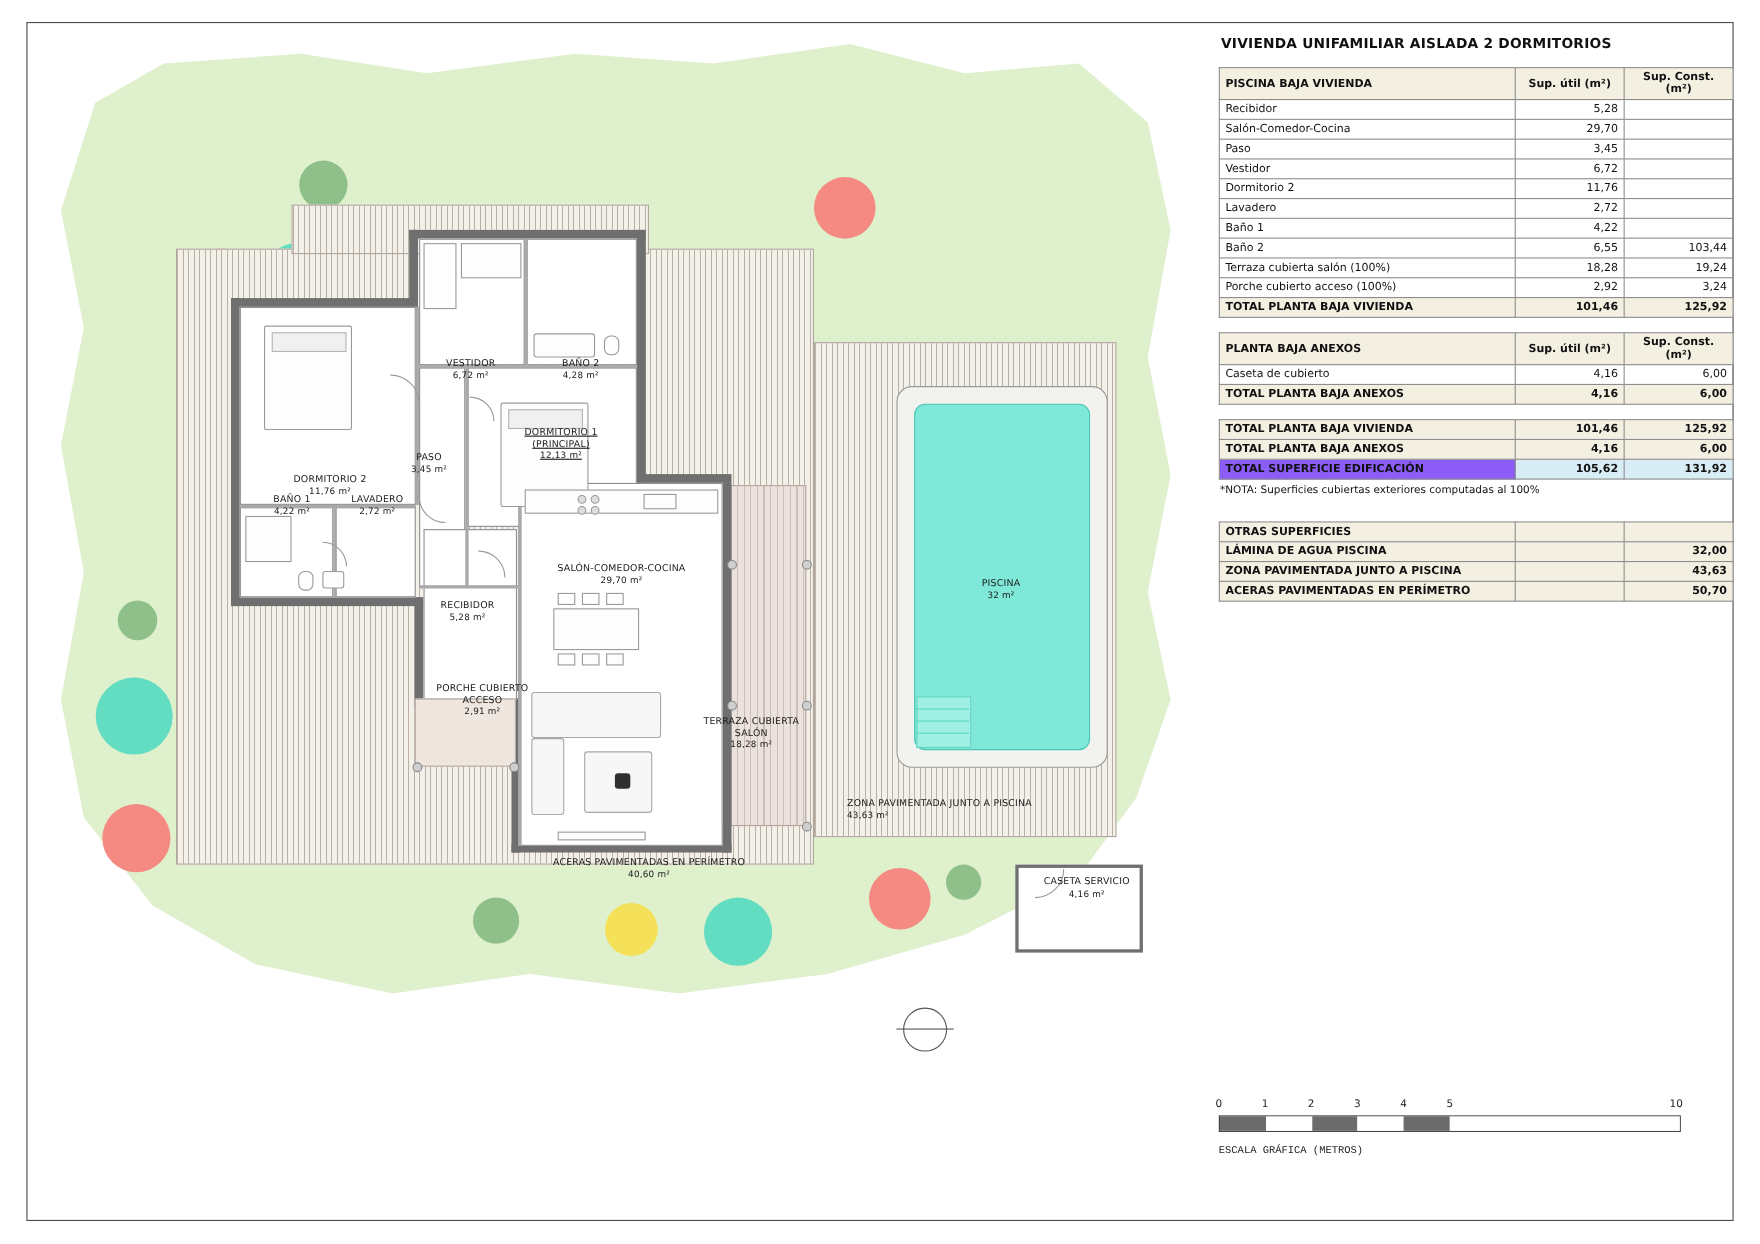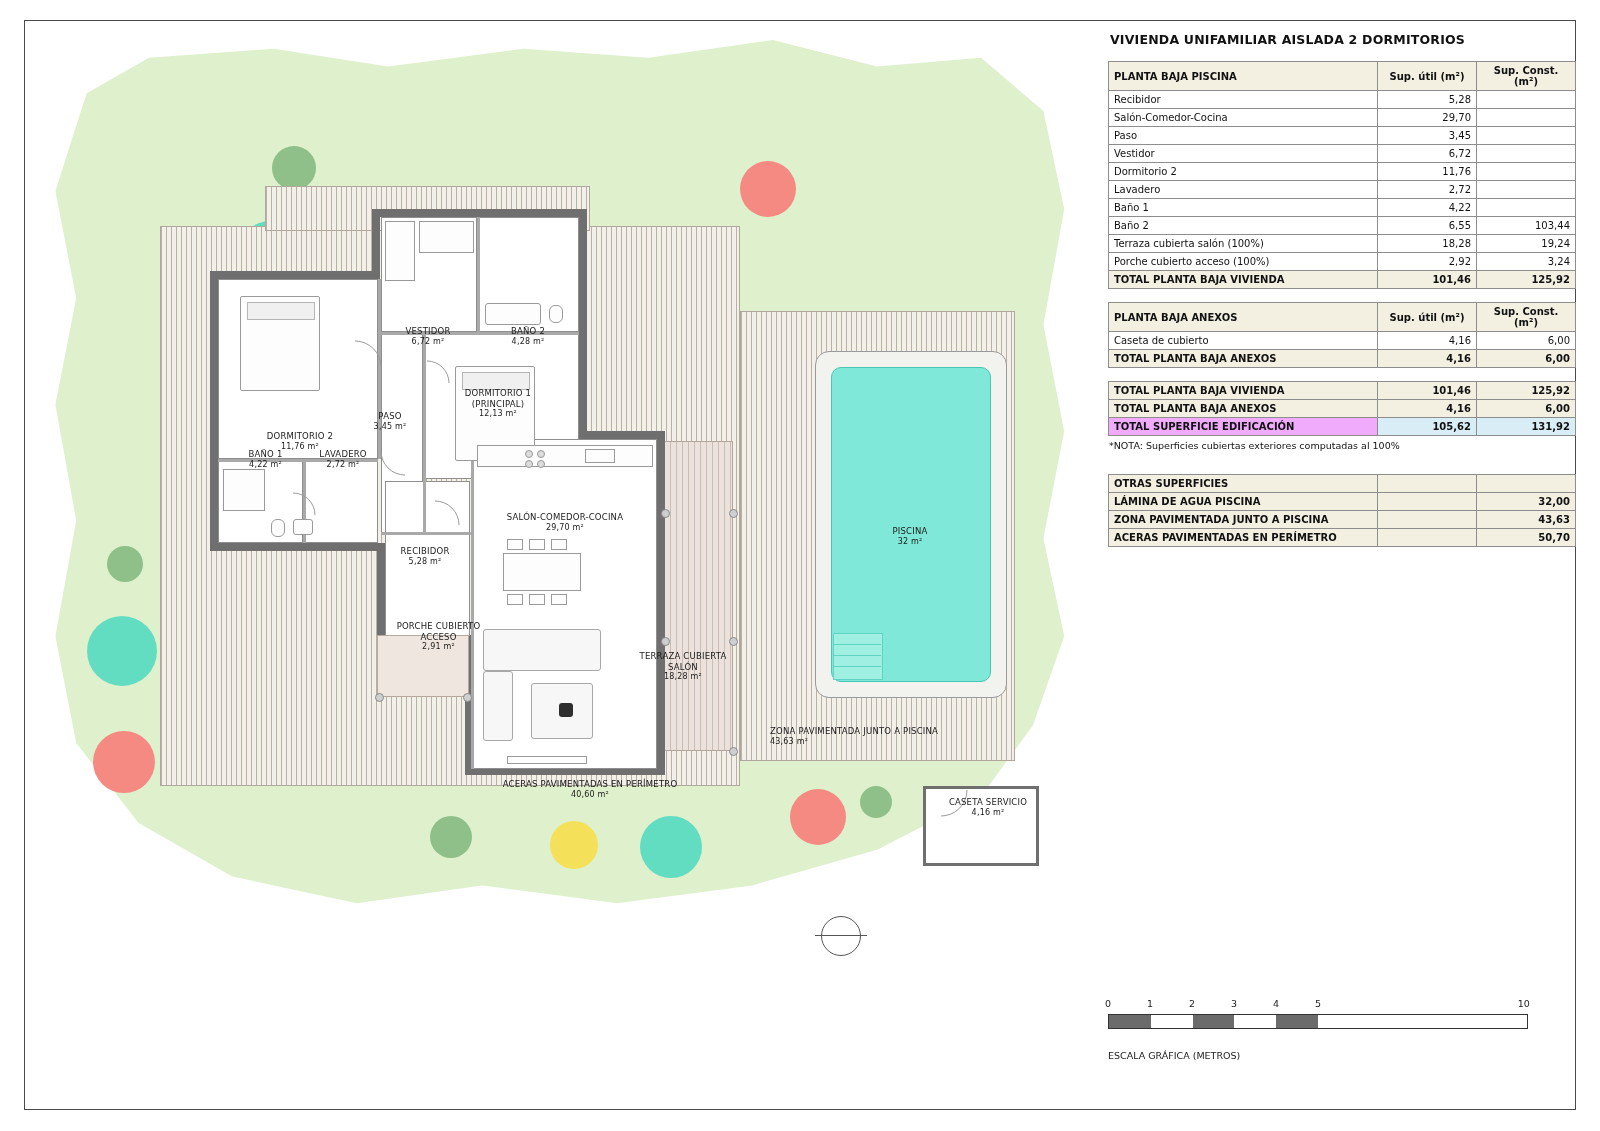--- a/index.html
+++ b/index.html
@@ -42,37 +42,37 @@
 
   .northmark{position:absolute;width:38px;height:38px;border:1px solid #555;border-radius:50%;}
   .northmark:before{content:"";position:absolute;left:-7px;top:18px;width:52px;height:1px;background:#555;}
 
   
   .scalewrap{position:absolute;left:1108px;top:998px;width:420px;}
   .scale-ticks{position:relative;height:16px;}
   .scale-ticks span{position:absolute;font-size:9.5px;color:#222;transform:translateX(-50%);}
   .scale-bar{position:relative;height:13px;border:1px solid #333;display:flex;}
   .scale-bar div{height:100%;}
-  .scale-cap{margin-top:21px;font-size:9.5px;color:#222;}
+  .scale-cap{margin-top:11px;font-size:9.5px;color:#222;font-family:Liberation Mono, monospace;}
 
   
   .tables{position:absolute;left:1108px;top:26px;width:440px;font-size:10px;color:#111;}
   .sheettitle{font-size:12.5px;font-weight:bold;letter-spacing:.2px;margin:6px 0 14px 2px;}
   table{border-collapse:collapse;width:100%;table-layout:fixed;}
   td,th{border:1px solid #8d8d8d;padding:3px 5px;font-weight:normal;font-size:10px;color:#111;}
   .c-name{width:258px;}
   .c-num{width:88px;text-align:center;}
   thead td{background:#f3f0e2;font-weight:bold;text-align:center;}
   thead td.c-name{text-align:left;}
   tr.total td{background:#f3f0e2;font-weight:bold;}
   td.num{text-align:right;}
   .gap{height:13px;}
   .note{font-size:9.5px;margin:4px 0 10px 1px;color:#111;}
   .hl td{background:#d9edf6;font-weight:bold;}
-  .hl td.c-name{background:#f0abfc;margin-top:25px;}
+  .hl td.c-name{background:#8b5cf6;margin-top:25px;}
 </style>
 </head>
 <body>
 
 <div id="sheet">
   <div class="frame"></div>
 
   <div class="plan">
 
     <div class="parcel"></div>
@@ -204,21 +204,21 @@
       <div class="sm">11,76 m²</div>
     </div>
     <div class="lbl" style="left:355px;top:305px;width:96px;">
       <div>VESTIDOR</div>
       <div class="sm">6,72 m²</div>
     </div>
     <div class="lbl" style="left:453px;top:305px;width:100px;">
       <div>BAÑO 2</div>
       <div class="sm">4,28 m²</div>
     </div>
-    <div class="lbl" style="left:396px;top:367px;width:154px;">
+    <div class="lbl" style="left:408px;top:367px;width:154px;text-decoration:underline;">
       <div>DORMITORIO 1</div>
       <div>(PRINCIPAL)</div>
       <div class="sm">12,13 m²</div>
     </div>
     <div class="lbl" style="left:320px;top:390px;width:90px;">
       <div>PASO</div>
       <div class="sm">3,45 m²</div>
     </div>
     <div class="lbl" style="left:198px;top:428px;width:85px;">
       <div>BAÑO 1</div>
@@ -282,21 +282,21 @@
     </div>
     <div class="scale-cap">ESCALA GRÁFICA (METROS)</div>
   </div>
 
   <div class="tables">
     <div class="sheettitle">VIVIENDA UNIFAMILIAR AISLADA 2 DORMITORIOS</div>
 
     <table>
       <thead>
         <tr>
-          <td class="c-name">PLANTA BAJA PISCINA</td>
+          <td class="c-name">PISCINA BAJA VIVIENDA</td>
           <td class="c-num">Sup. útil (m²)</td>
           <td class="c-num">Sup. Const. (m²)</td>
         </tr>
       </thead>
       <tbody>
         <tr>
             <td class="c-name">Recibidor</td>
             <td class="c-num num">5,28</td>
             <td class="c-num num"></td>
           </tr>

